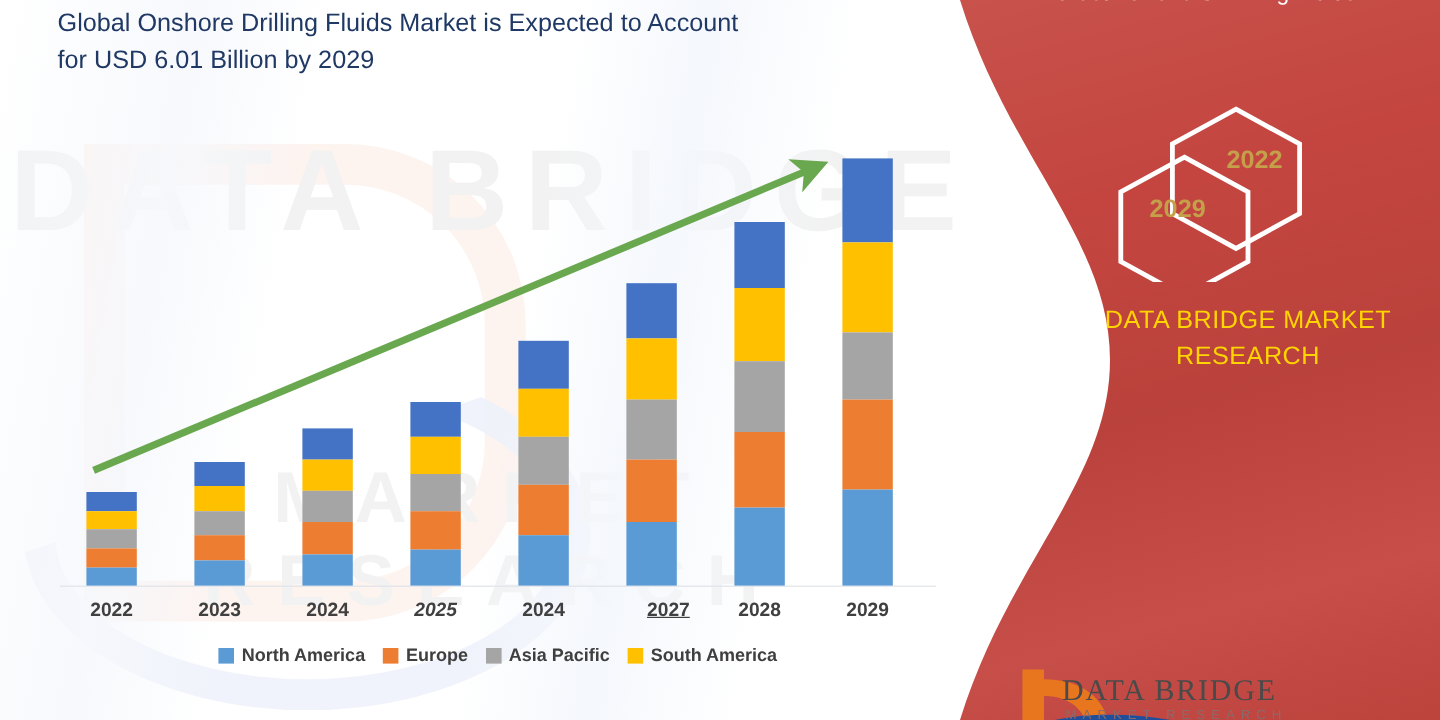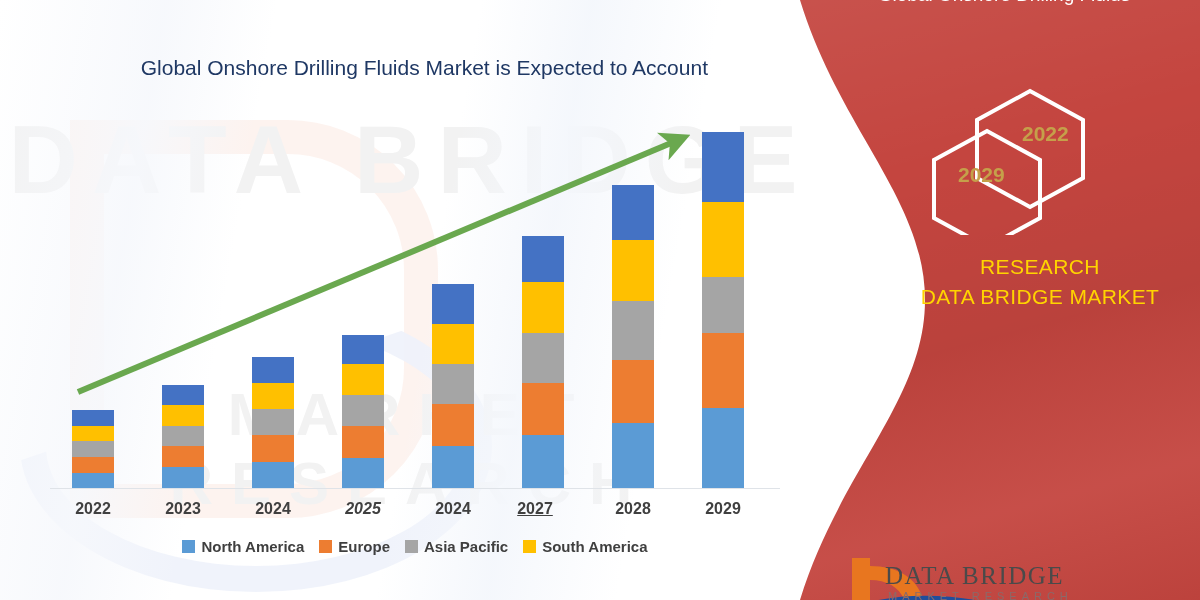--- a/index.html
+++ b/index.html
@@ -33,22 +33,22 @@
     clip-path:polygon(0 55%,100% 0,100% 100%,0 100%);opacity:.9;
   }
   .wm-sheen{
     position:absolute;left:0;top:0;width:820px;height:600px;
     background:linear-gradient(100deg,rgba(255,255,255,0) 0%,rgba(246,248,252,.9) 18%,rgba(255,255,255,0) 30%,
                rgba(255,255,255,0) 52%,rgba(244,247,252,.95) 64%,rgba(255,255,255,0) 78%);
   }
 
   
   .chart-title{
-    position:absolute;left:48px;top:4px;width:660px;text-align:right;
-    color:#1f3864;font-size:21px;line-height:31px;font-weight:400;margin-top:48px;
+    position:absolute;left:48px;top:4px;width:660px;text-align:left;
+    color:#1f3864;font-size:21px;line-height:31px;font-weight:400;
   }
 
   
   .plot{position:absolute;left:0;top:0;width:820px;height:600px;}
   .axis-line{position:absolute;left:50px;top:488px;width:730px;height:1px;background:#dfe3e8;}
   .bar{position:absolute;width:42px;bottom:112px;}
   .seg{width:100%;display:block;}
   .xlabel{
     position:absolute;top:500px;width:90px;text-align:center;
     font-size:16px;font-weight:700;color:#404040;
@@ -106,20 +106,21 @@
   <div class="wm-text">
     <div class="wm-b"></div>
     <div class="wm-swoosh"></div>
     <div class="wm-line l1">DATA BRIDGE</div>
     <div class="wm-line l2">MARKET RESEARCH</div>
     <div class="wm-sheen"></div>
   </div>
 
   <div class="chart-title">
     <div>Global Onshore Drilling Fluids Market is Expected to Account</div>
+    <div>for USD 6.01 Billion by 2029</div>
   </div>
 
   <div class="plot">
     <div class="axis-line"></div>
     <div id="bars">
         <div class="bar" style="left: 72px;">
           <div class="seg" style="height: 16px; background: rgb(68, 114, 196);"></div>
           <div class="seg" style="height: 15px; background: rgb(255, 192, 0);"></div>
           <div class="seg" style="height: 16px; background: rgb(165, 165, 165);"></div>
           <div class="seg" style="height: 16px; background: rgb(237, 125, 49);"></div>
@@ -174,21 +175,21 @@
           <div class="seg" style="height: 75px; background: rgb(237, 125, 49);"></div>
           <div class="seg" style="height: 80px; background: rgb(91, 155, 213);"></div>
         </div>
       </div>
     <div id="xlabels">
         <div class="xlabel" style="left: 48px;">2022</div>
         <div class="xlabel" style="left: 138px;">2023</div>
         <div class="xlabel" style="left: 228px;">2024</div>
         <div class="xlabel" style="left: 318px; font-style: italic;">2025</div>
         <div class="xlabel" style="left: 408px;">2024</div>
-        <div class="xlabel" style="left: 490px; text-decoration: underline;">2027</div>
+        <div class="xlabel" style="left: 512px; text-decoration: underline;">2027</div>
         <div class="xlabel" style="left: 588px;">2028</div>
         <div class="xlabel" style="left: 678px;">2029</div>
       </div>
   </div>
 
   <svg class="arrow" width="820" height="600" viewBox="0 0 820 600">
     <defs>
       <marker id="ah" markerWidth="5" markerHeight="5" refX="2.6" refY="2.5" orient="auto">
         <path d="M 0 0 L 5 2.5 L 0 5 L 1.3 2.5 Z" fill="#6aa84f"></path>
       </marker>
@@ -224,22 +225,22 @@
   </div>
 
   <svg width="230" height="150" style="position:absolute;left:925px;top:85px;">
     <polygon points="105,6 158,35 158,93 105,122 52,93 52,35" fill="none" stroke="#ffffff" stroke-width="4"></polygon>
     <polygon points="62,46 115,75 115,133 62,162 9,133 9,75" fill="none" stroke="#ffffff" stroke-width="4"></polygon>
   </svg>
   <div class="hex-label" style="left:1022px;top:122px;">2022</div>
   <div class="hex-label" style="left:958px;top:163px;">2029</div>
 
   <div class="brand">
+    <div>DATA BRIDGE MARKET</div>
     <div>RESEARCH</div>
-    <div>DATA BRIDGE MARKET</div>
   </div>
 
   <svg class="logo" viewBox="0 0 360 60">
     <path d="M 12 2 L 12 58 L 30 58 L 30 24 C 52 24 66 36 68 58 L 86 58 C 84 26 62 10 30 10 L 30 2 Z" fill="#e8761f"></path>
     <path d="M 4 56 C 40 36 110 34 170 52 C 115 44 50 50 16 60 Z" fill="#1f4e9c"></path>
   </svg>
   <div class="logo-text">DATA BRIDGE</div>
   <div class="logo-sub">MARKET RESEARCH</div>
 
 </div>

